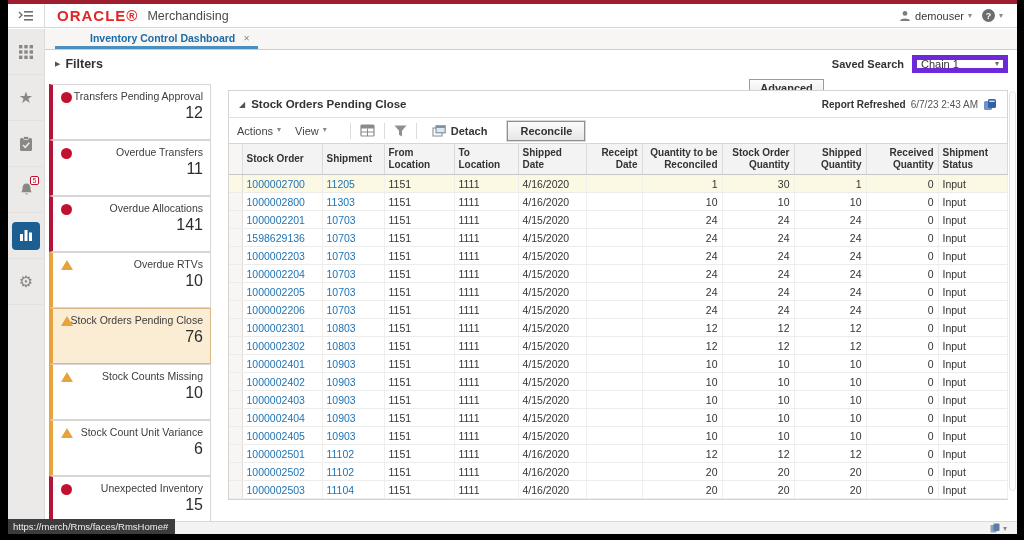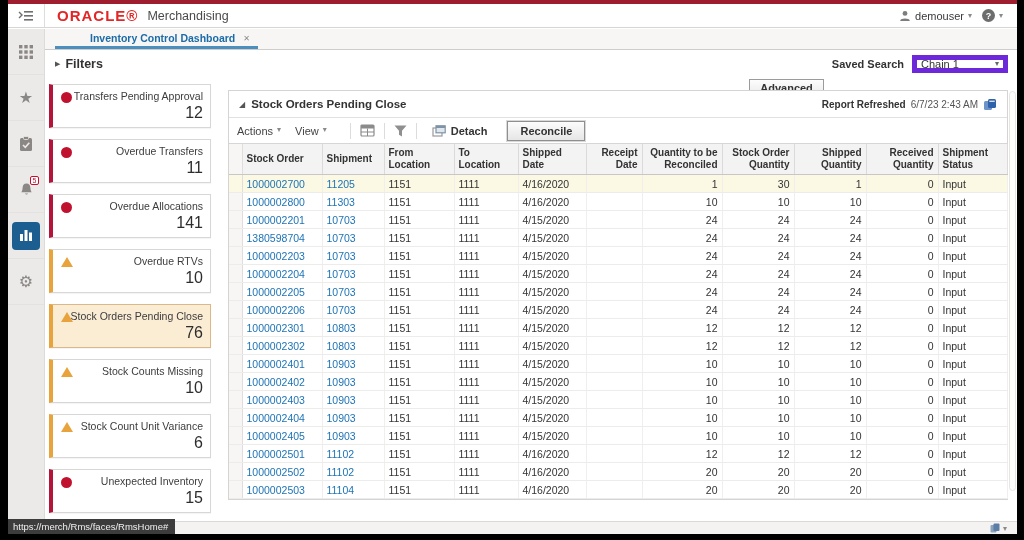--- a/index.html
+++ b/index.html
@@ -42,21 +42,21 @@
   .disc { font-size:7px; color:#555; }
   .filters-label { font-size:12.5px; font-weight:bold; color:#333; }
   .search-controls { margin-left:auto; display:flex; align-items:center; gap:8px; }
   .btn-advanced { font-family:inherit; font-size:11px; font-weight:bold; color:#333; background:linear-gradient(#fdfdfd,#e9e9e9); border:1px solid #9b9b9b; padding:2px 10px; cursor:pointer;margin-top:48px; }
   .ss-label { font-size:11px; font-weight:bold; color:#333; }
   .select { width:96px; height:18px; background:#fff; border:5px solid #6d28d9; display:flex; align-items:center; font-size:11px; color:#333; padding:0 4px; cursor:pointer;gap:25px; }
   .sel-caret { margin-left:auto; font-size:8px; color:#666; }
 
   
   .tiles { position:absolute; left:4px; top:55px; width:162px; }
-  .tile { position:relative; height:44px; background:#fff; border:1px solid #d9d7d5; border-left:4px solid #b5143a; margin-bottom:11px; cursor:pointer; box-shadow:0 1px 1px rgba(0,0,0,0.04); }
+  .tile { position:relative; height:56px; background:#fff; border:1px solid #d9d7d5; border-left:4px solid #b5143a; cursor:pointer; box-shadow:0 1px 1px rgba(0,0,0,0.04); }
   .tile.warning { border-left-color:#e8a33d; }
   .tile.selected { background:#fbecd4; border-color:#dcb787; border-left-color:#e8a33d; }
   .marker { position:absolute; left:8px; top:7px; }
   .tile.critical .marker { width:11px; height:11px; border-radius:50%; background:#c0122e; }
   .tile.warning .marker { width:0; height:0; border-left:6px solid transparent; border-right:6px solid transparent; border-bottom:10px solid #e8a33d; background:none; }
   .tile-label { position:absolute; right:7px; top:5px; font-size:10.5px; color:#3c3c3c; white-space:nowrap; }
   .tile-value { position:absolute; right:7px; top:19px; font-size:16px; color:#2d2d2d; }
 
   
   .panel { position:absolute; left:183px; top:61px; width:780px; background:#fff; border:1px solid #d6d4d2; }
@@ -356,21 +356,21 @@
                 <td class="al-l">4/15/2020</td>
                 <td class="al-c"></td>
                 <td class="al-r">24</td>
                 <td class="al-r">24</td>
                 <td class="al-r">24</td>
                 <td class="al-r">0</td>
                 <td class="al-l">Input</td>
               </tr>
               <tr>
                 <td class="rowstrip"></td>
-                <td class="al-l"><a class="cell-link">1380598704</a></td>
+                <td class="al-l"><a class="cell-link">1598629136</a></td>
                 <td class="al-l"><a class="cell-link">10703</a></td>
                 <td class="al-l">1151</td>
                 <td class="al-l">1111</td>
                 <td class="al-l">4/15/2020</td>
                 <td class="al-c"></td>
                 <td class="al-r">24</td>
                 <td class="al-r">24</td>
                 <td class="al-r">24</td>
                 <td class="al-r">0</td>
                 <td class="al-l">Input</td>

